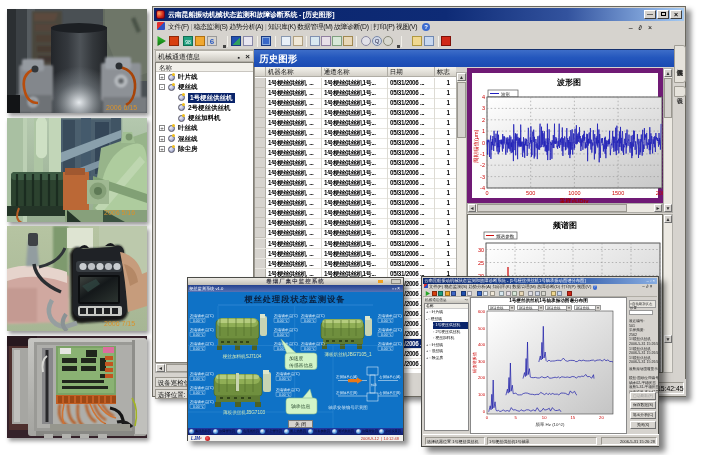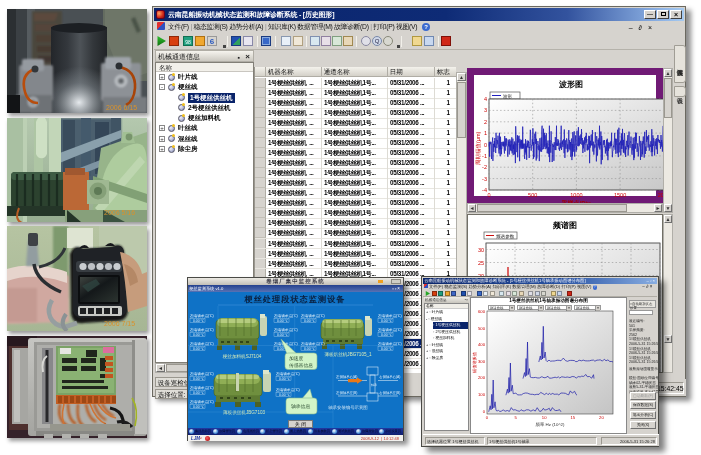--- a/index.html
+++ b/index.html
@@ -350,20 +350,21 @@
           <span style="position:absolute;left:16px;top:0.5px;width:3px;height:3px;border-radius:50%;background:#f0c020"></span>
           <span style="position:absolute;left:22px;top:0px;color:#000;font-weight:bold">除尘房</span>
         </div>
       </div>
       <div class="a" style="left:2px;top:356px;width:99px;height:10px;background:#f0eeea;border:1px solid #b0aea8">
         <div class="sbtn" style="left:0;top:0;width:9px;height:8px">◄</div>
         <div style="position:absolute;left:10px;top:0;width:22px;height:8px;background:#d6d3ce;border:1px solid #9a978f"></div>
       </div>
       <div class="a" style="left:2px;top:370px;width:38px;height:10px;background:#e0ded8;border:1px solid #9a978f;font-size:6.5px;line-height:9px;color:#111;overflow:hidden;white-space:nowrap">&nbsp;设备巡检信</div>
       <div class="a" style="left:2px;top:382px;width:38px;height:10px;background:#e0ded8;border:1px solid #9a978f;font-size:6.5px;line-height:9px;color:#111;overflow:hidden;white-space:nowrap">&nbsp;选择位置:</div>
+      <div class="a" style="left:101px;top:42px;width:425px;height:18px;background:linear-gradient(180deg,#3d6dc8 0%,#2457bd 45%,#1b4ab2 100%);border-top:1px solid #16306e;color:#fff;font-size:9.5px;font-weight:bold;line-height:18px;white-space:nowrap">&nbsp;&nbsp;历史图形</div>
       <div class="a" style="left:101px;top:60px;width:202px;height:306px;background:#fff;overflow:hidden;border-left:1px solid #9a978f">
         <div style="position:absolute;left:0;top:0;width:202px;height:11px">
 <div style="position:absolute;left:0;top:0;width:11px;height:10px;background:linear-gradient(180deg,#f4f2ec,#d4d1c9);border-right:1px solid #b0ada5;border-bottom:1px solid #b0ada5"></div>
 <div style="position:absolute;left:11px;top:0;width:56px;height:10px;background:linear-gradient(180deg,#f4f2ec,#d4d1c9);border-right:1px solid #b0ada5;border-bottom:1px solid #b0ada5;font-size:6.5px;line-height:10px;color:#111">&nbsp;机器名称</div>
 <div style="position:absolute;left:67px;top:0;width:66px;height:10px;background:linear-gradient(180deg,#f4f2ec,#d4d1c9);border-right:1px solid #b0ada5;border-bottom:1px solid #b0ada5;font-size:6.5px;line-height:10px;color:#111">&nbsp;通道名称</div>
 <div style="position:absolute;left:133px;top:0;width:47px;height:10px;background:linear-gradient(180deg,#f4f2ec,#d4d1c9);border-right:1px solid #b0ada5;border-bottom:1px solid #b0ada5;font-size:6.5px;line-height:10px;color:#111">&nbsp;日期</div>
 <div style="position:absolute;left:180px;top:0;width:22px;height:10px;background:linear-gradient(180deg,#f4f2ec,#d4d1c9);border-bottom:1px solid #b0ada5;font-size:6.5px;line-height:10px;color:#111">&nbsp;标志</div>
         </div>
         <div style="position:absolute;left:0;top:11.0px;width:202px;height:10px;font-size:6.3px;line-height:10px;color:#000;white-space:nowrap;font-weight:bold">
 <span style="position:absolute;left:0;top:0;width:11px;height:10px;background:#d6d3ce;border-right:1px solid #b0ada5;border-bottom:1px solid #c2bfb7"></span>
@@ -683,21 +684,21 @@
 <span style="position:absolute;left:132px;top:0;width:1px;height:10px;background:#dddbd4"></span>
 <span style="position:absolute;left:179px;top:0;width:1px;height:10px;background:#dddbd4"></span>
 <span style="position:absolute;left:0;top:9.6px;width:202px;height:1px;background:#e8e6e0"></span>
         </div>
       </div>
       <div class="a" style="left:303px;top:65px;width:11px;height:301px;background:#ece9e2;border:1px solid #b0aea8">
         <div class="sbtn" style="left:0;top:0;width:9px;height:8px">▲</div>
         <div style="position:absolute;left:0;top:9px;width:9px;height:56px;background:#d6d3ce;border:1px solid #9a978f"></div>
         <div class="sbtn" style="left:0;bottom:0;width:9px;height:8px">▼</div>
       </div>
-<div class="a" style="left:314px;top:61px;width:196px;height:135px;background:#fff;border:7px solid #701a75">
+<div class="a" style="left:314px;top:61px;width:196px;height:135px;background:#fff;border:5px solid #701a75">
 <svg width="194" height="133" viewBox="0 0 194 133">
 <defs>
             <linearGradient id="plotg" x1="0" y1="0" x2="1" y2="1">
               <stop offset="0" stop-color="#ffffff"></stop>
               <stop offset="1" stop-color="#c8c8c8"></stop>
             </linearGradient>
           </defs>
 <text x="97" y="12" font-size="8" font-weight="bold" fill="#000" text-anchor="middle" font-family="Liberation Sans">波形图</text>
 <rect x="16" y="17" width="30" height="7" fill="#fff" stroke="#555" stroke-width="0.7"></rect>
 <line x1="18" y1="20.5" x2="27" y2="20.5" stroke="#2020c0" stroke-width="1"></line>

